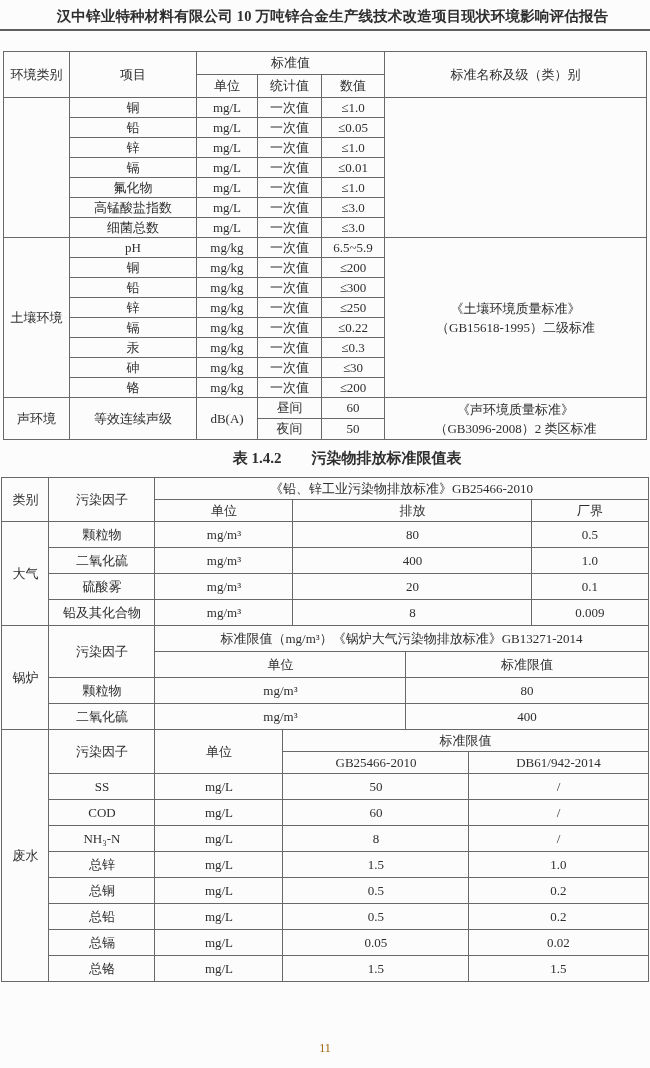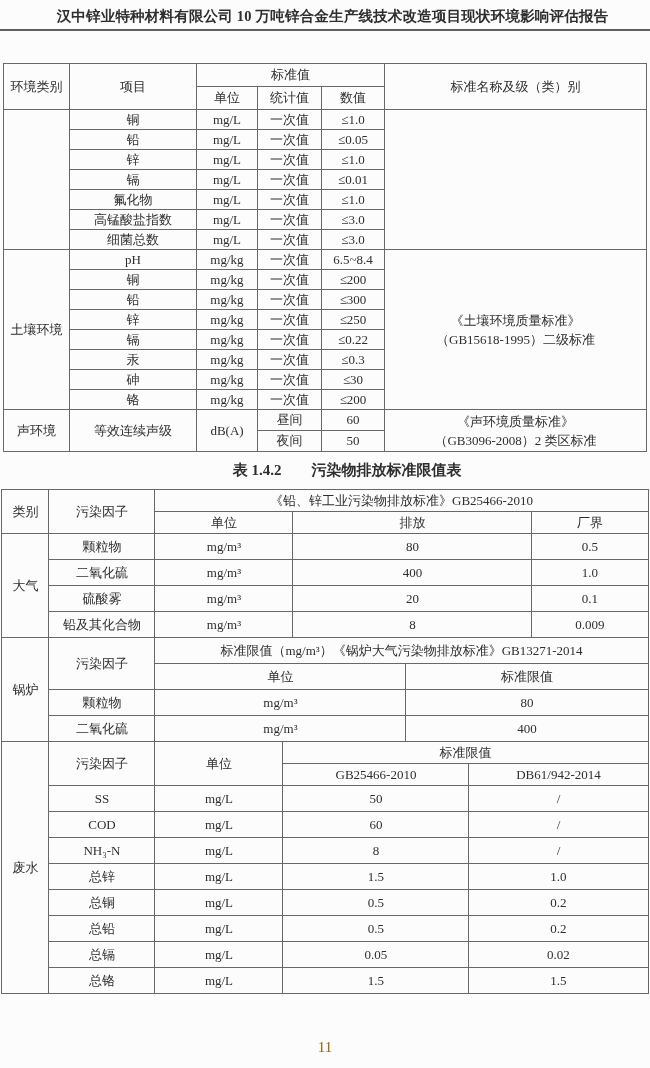--- a/index.html
+++ b/index.html
@@ -28,41 +28,41 @@
     font-size: 13px;
   }
   td, th {
     border: 1px solid #686868;
     text-align: center;
     vertical-align: middle;
     padding: 0 2px;
     font-weight: normal;
     overflow: hidden;
   }
-  .t1 { width: 643px; margin-top: 32px; }
+  .t1 { width: 643px; margin-top: 20px; }
   .t1 tr { height: 20px; }
   .t1 tr.hrow { height: 23px; }
   .t1 tr.srow { height: 21px; }
   .t2 { width: 646px; }
   .t2 tr { height: 26px; }
   .t2 tr.hrow { height: 22px; }
   .caption {
     text-align: center;
     font-weight: bold;
     font-size: 15px;
     margin: 9px 0 9px 0;
     padding-left: 44px;
   }
   .std-cell div { line-height: 19px; }
   .page-number {
     position: absolute;
     bottom: 12px;
     left: 0; right: 0;
     text-align: center;
-    font-size: 15px;
+    font-size: 12px;
     color: #a16207;
   }
 </style>
 </head>
 <body>
 
 <div class="doc-header">汉中锌业特种材料有限公司 10 万吨锌合金生产线技术改造项目现状环境影响评估报告</div>
 
 <table class="t1">
   <colgroup>
@@ -132,21 +132,21 @@
       <td>mg/L</td>
       <td>一次值</td>
       <td>≤3.0</td>
     </tr>
 
     <tr>
       <td rowspan="8">土壤环境</td>
       <td>pH</td>
       <td>mg/kg</td>
       <td>一次值</td>
-      <td>6.5~8.4</td>
+      <td>6.5~5.9</td>
       <td rowspan="8" class="std-cell">
         <div>《土壤环境质量标准》</div>
         <div>（GB15618-1995）二级标准</div>
       </td>
     </tr>
     <tr>
       <td>铜</td>
       <td>mg/kg</td>
       <td>一次值</td>
       <td>≤200</td>

